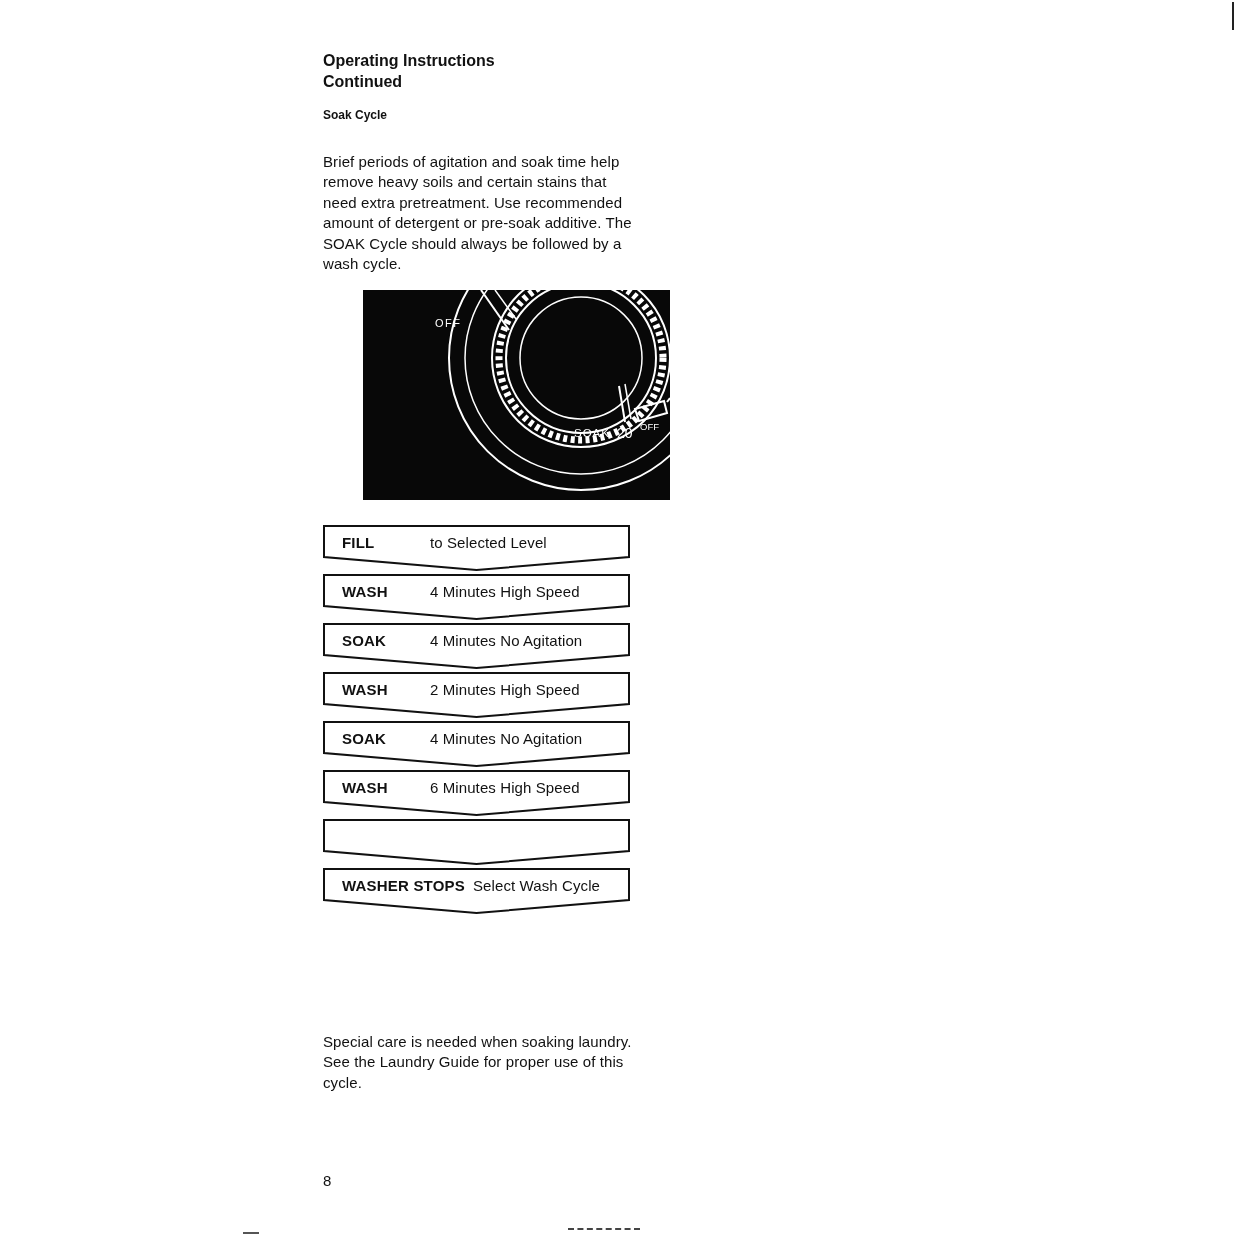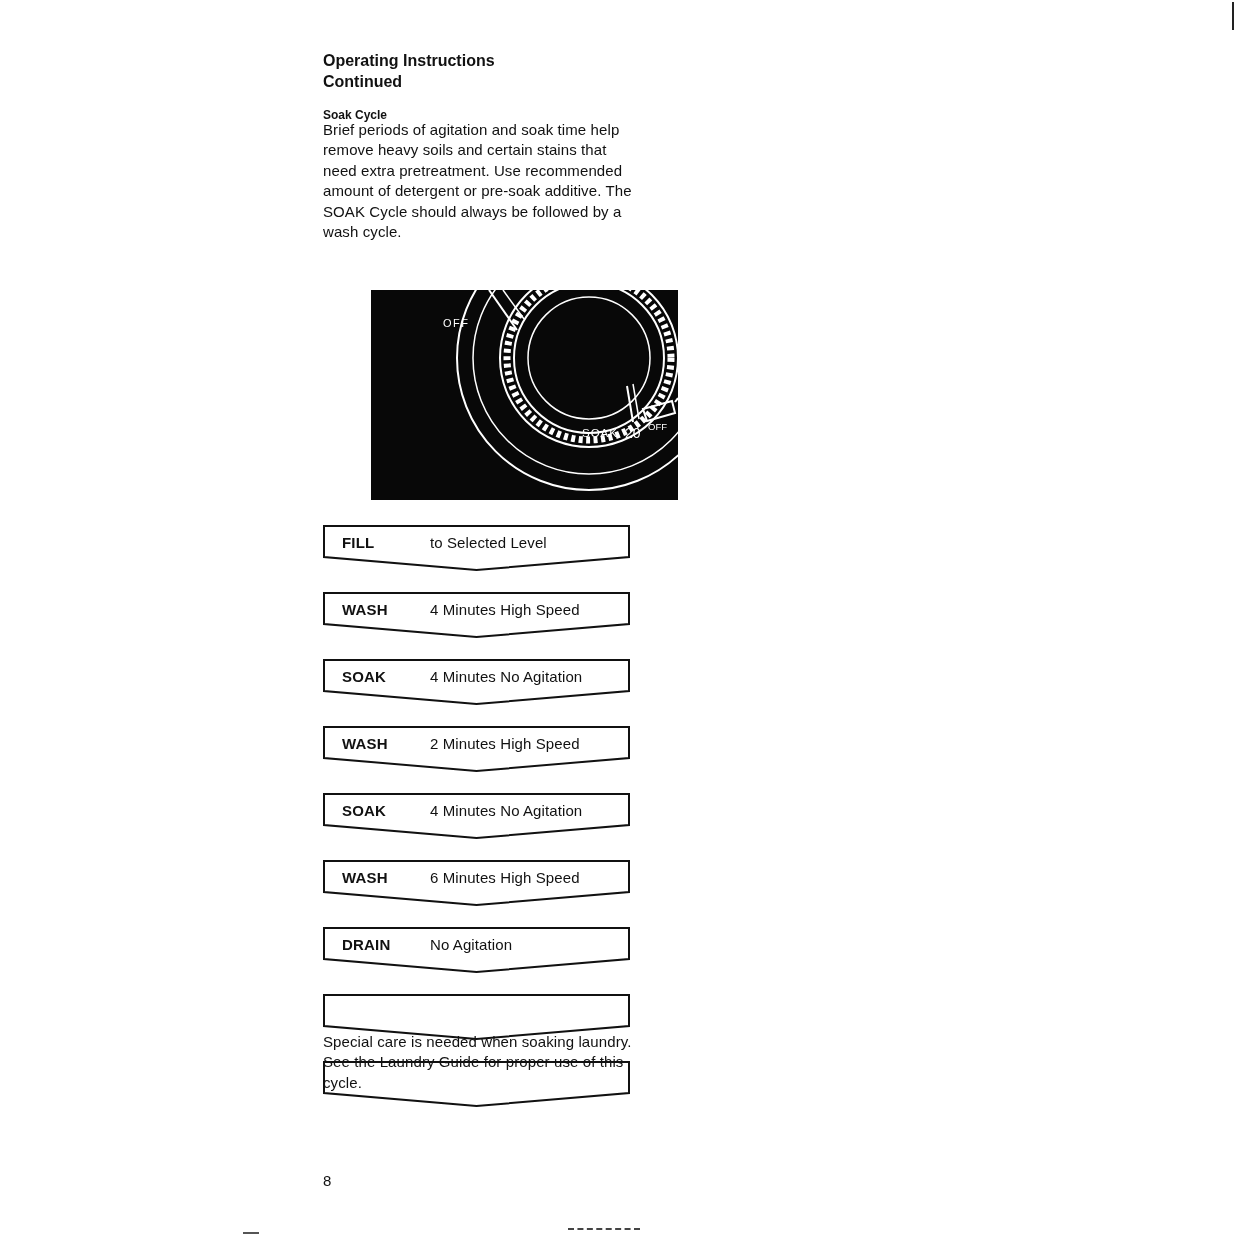--- a/index.html
+++ b/index.html
@@ -11,27 +11,27 @@
     position: relative;
     overflow: hidden;
   }
   .page { position: absolute; inset: 0; text-decoration: underline; }
 
   .content { position: absolute; left: 323px; top: 0; width: 314px; }
 
   .hdr { position: absolute; top: 50px; left: 0; font-size: 16px; font-weight: bold; line-height: 21px; }
   .sec-title { position: absolute; top: 108px; left: 0; font-size: 12px; font-weight: bold; }
   .para { font-size: 15px; line-height: 20.4px; letter-spacing: 0.1px; }
-  .intro { position: absolute; top: 120px; left: 0; width: 314px; }
+  .intro { position: absolute; top: 152px; left: 0; width: 314px; }
   .closing { position: absolute; top: 1004px; left: 0; width: 314px; margin-top: 28px; }
 
-  .dial-box { position: absolute; top: 290px; left: 16px; width: 307px; height: 210px; padding-left: 32px; }
+  .dial-box { position: absolute; top: 290px; left: 8px; width: 307px; height: 210px; padding-left: 32px; }
 
   .flow { position: absolute; top: 525px; left: 0; width: 307px; }
-  .banner { position: relative; width: 342px; height: 48px; margin-bottom: 19px; }
+  .banner { position: relative; width: 342px; height: 48px; margin-bottom: 1px; }
   .banner svg { position: absolute; top: 0; left: 0; display: block; }
   .banner-text {
     position: absolute; top: 1px; left: 0; width: 100%; height: 32px;
     display: flex; align-items: center; padding-left: 19px;
     font-size: 15px; white-space: nowrap;
   }
   .banner-text .lbl { font-weight: bold; min-width: 84px; margin-right: 4px; letter-spacing: 0.2px; }
   .banner-text .dsc { letter-spacing: 0.1px; }
 
   .page-num { position: absolute; top: 1172px; left: 323px; font-size: 15px; }
@@ -139,40 +139,35 @@
       <div class="banner">
         <svg width="307" height="48" viewBox="0 0 307 48">
           <polygon points="1,1 306,1 306,32 153.5,45 1,32" fill="#ffffff" stroke="#111111" stroke-width="2"></polygon>
         </svg>
         <div class="banner-text">
           <span class="lbl">WASH</span>
           <span class="dsc">6 Minutes High Speed</span>
         </div>
       </div>
 
-      <div class="banner">
-        <svg width="307" height="48" viewBox="0 0 307 48">
-          <polygon points="1,1 306,1 306,32 153.5,45 1,32" fill="#ffffff" stroke="#111111" stroke-width="2"></polygon>
-        </svg>
-        <div class="banner-text">
-          <span class="lbl">DRAIN</span>
-          <span class="dsc">No Agitation</span>
-        </div>
-      </div>
 
       <div class="banner">
         <svg width="307" height="48" viewBox="0 0 307 48">
           <polygon points="1,1 306,1 306,32 153.5,45 1,32" fill="#ffffff" stroke="#111111" stroke-width="2"></polygon>
         </svg>
       </div>
 
       <div class="banner">
         <svg width="307" height="48" viewBox="0 0 307 48">
           <polygon points="1,1 306,1 306,32 153.5,45 1,32" fill="#ffffff" stroke="#111111" stroke-width="2"></polygon>
         </svg>
+        <div class="banner-text">
+          <span class="lbl" style="min-width:0; margin-right:8px;">WASHER STOPS</span>
+          <span class="dsc">Select Wash Cycle</span>
+        </div>
       </div>
 
     </div>
 
     <div class="para closing">Special care is needed when soaking laundry. See the Laundry Guide for proper use of this cycle.</div>
 
   </div>
 
   <div class="page-num">8</div>
 

